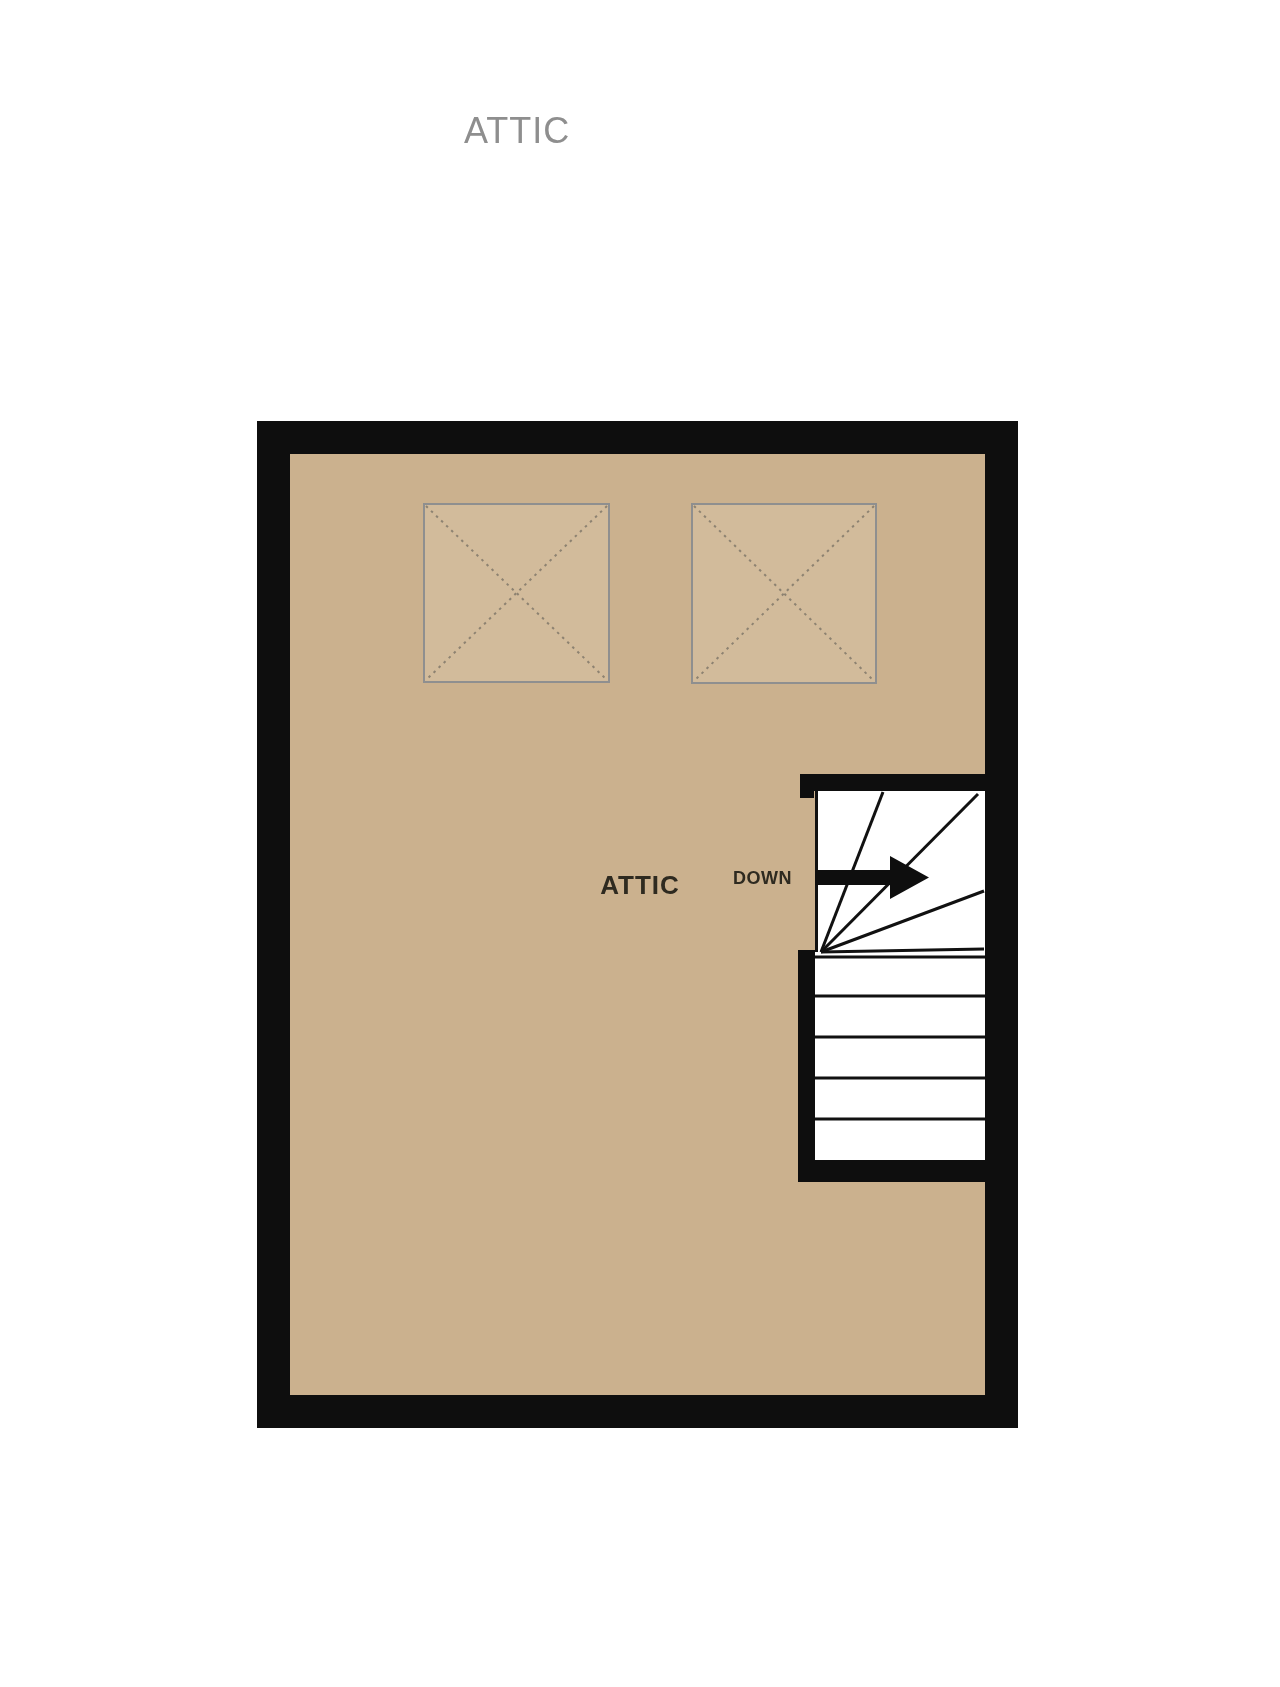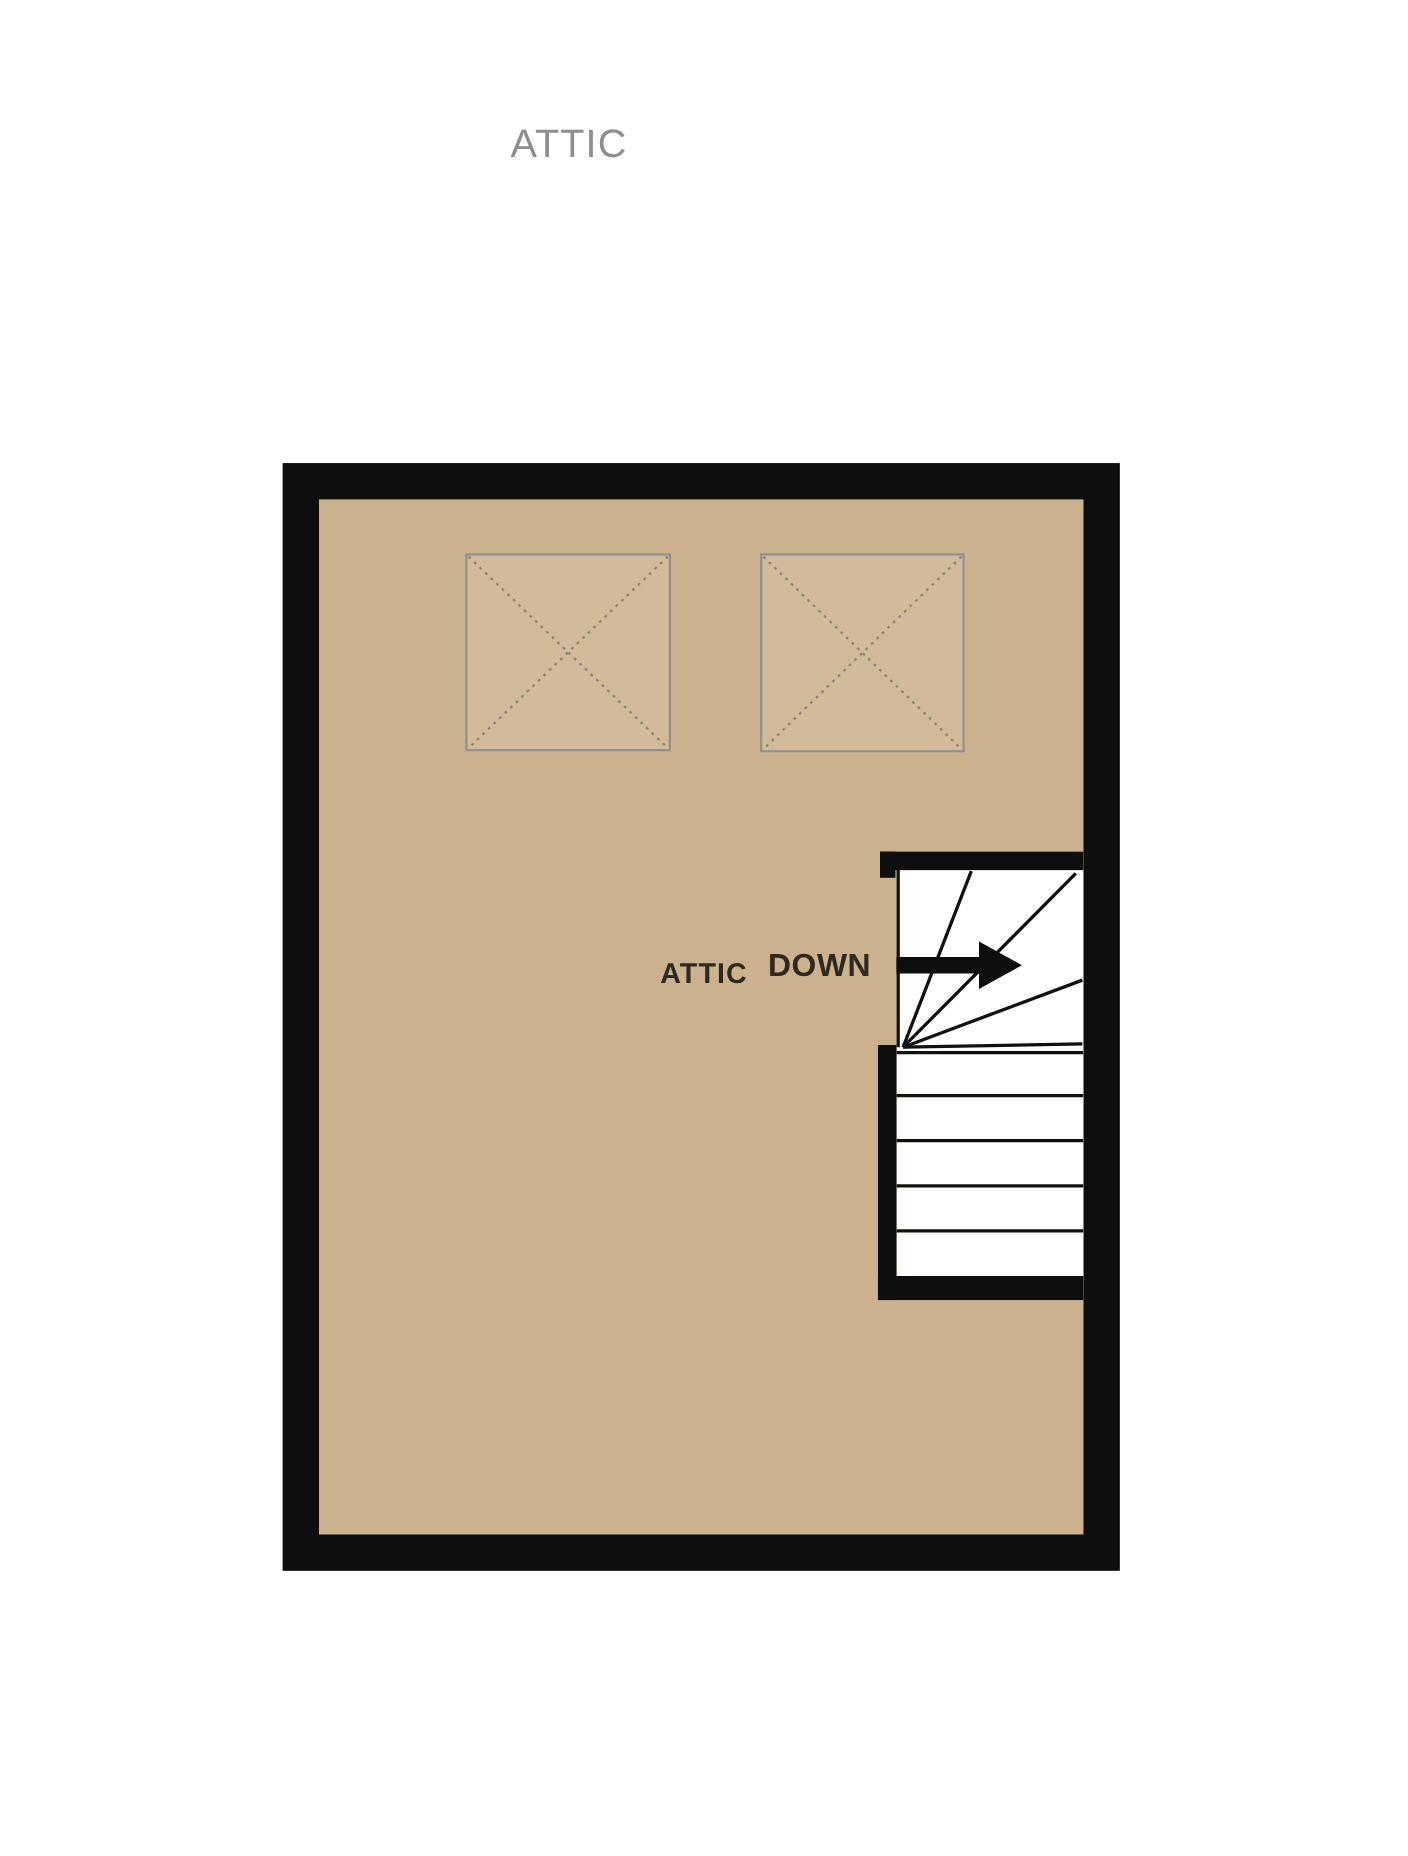--- a/index.html
+++ b/index.html
@@ -58,21 +58,21 @@
     letter-spacing: 1px;
     color: var(--label-text);
     white-space: nowrap;
   }
   .down-label {
     position: absolute;
     left: 390px; top: 410px;
     width: 112px; height: 28px;
     line-height: 28px;
     text-align: right;
-    font-size: 29px;
+    font-size: 18px;
     font-weight: 700;
     letter-spacing: 0.5px;
     color: var(--label-text);
     white-space: nowrap;
   }
   .stairs {
     position: absolute;
     left: 508px; top: 320px;
     width: 187px; height: 408px;
     display: block;

